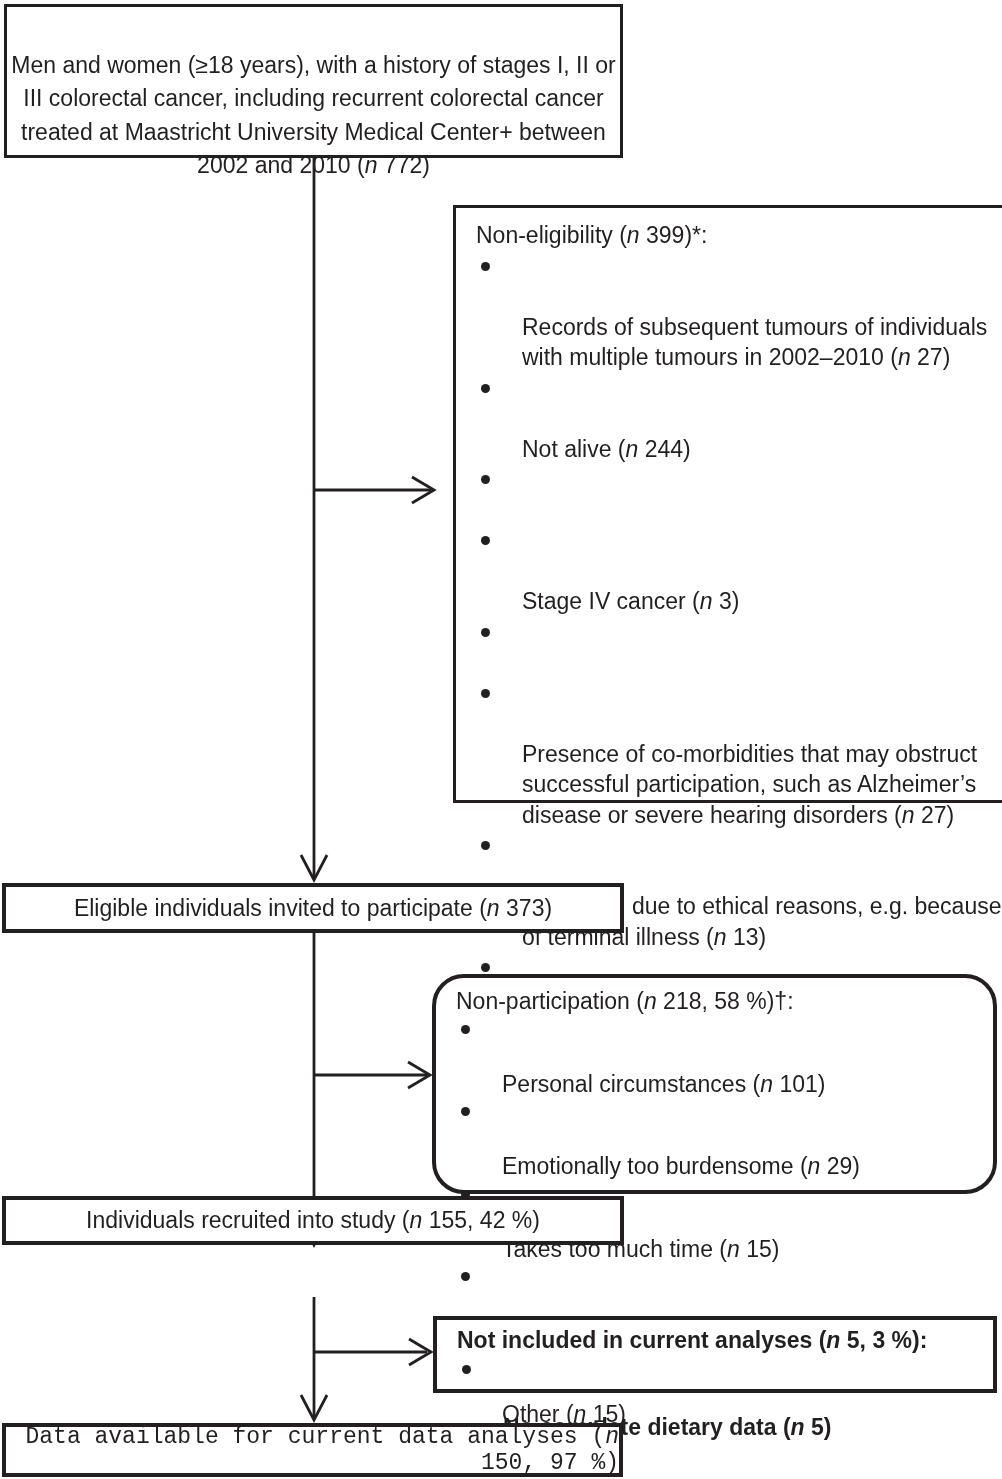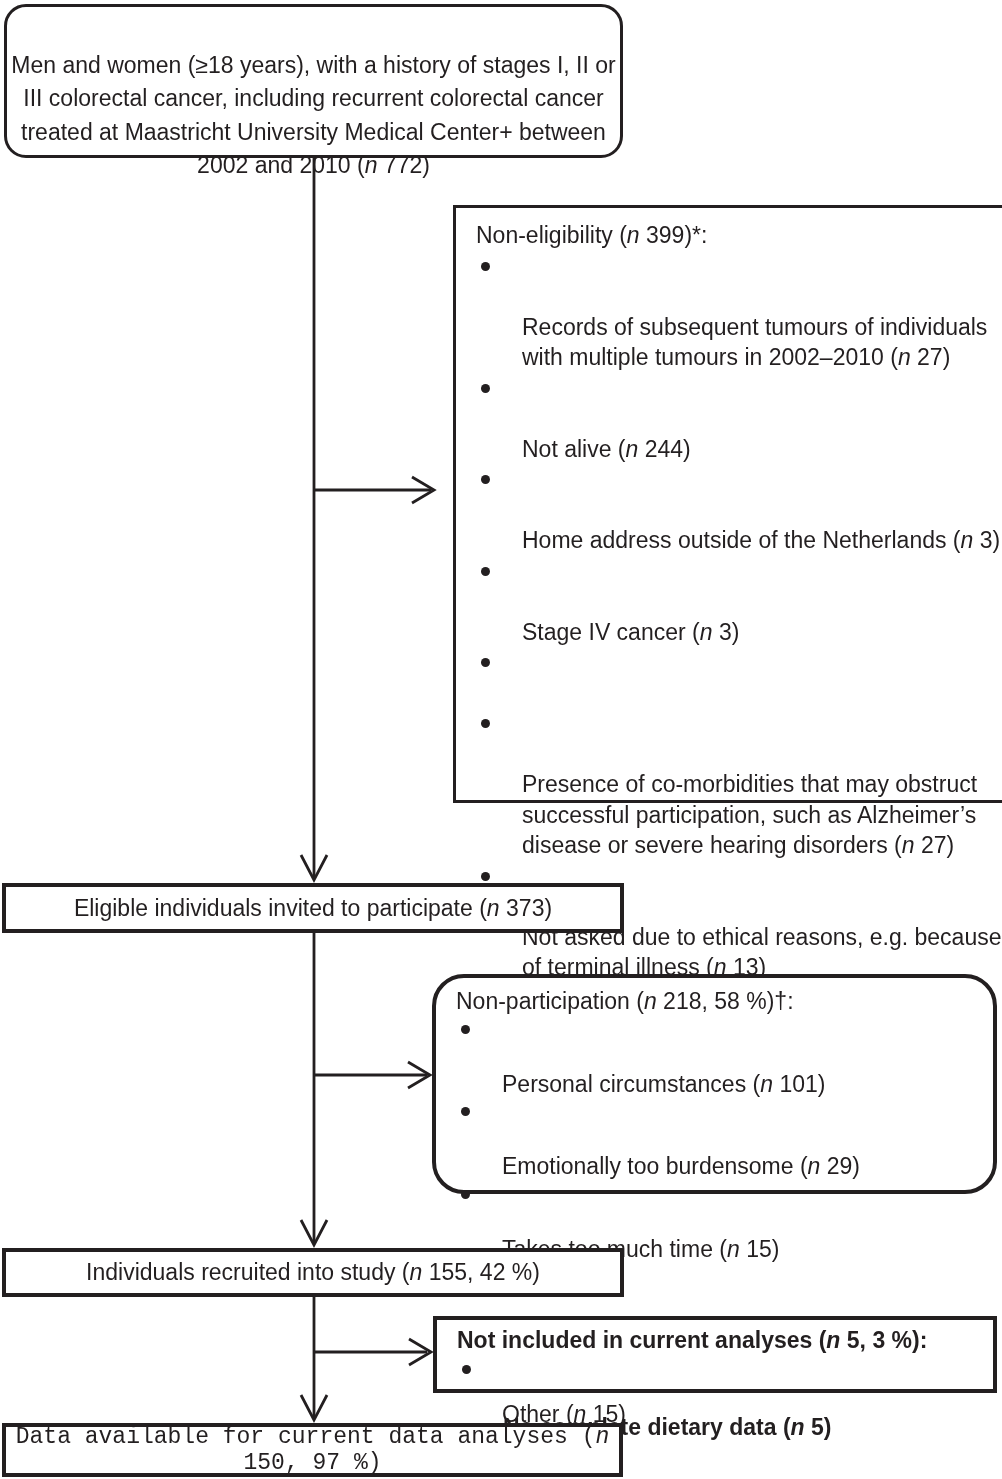--- a/index.html
+++ b/index.html
@@ -16,21 +16,21 @@
   .box {
     position: absolute;
     background: #ffffff;
     border: 3px solid #231f20;
   }
   .thick { border-width: 4px; }
   .center-box {
     display: flex;
     align-items: center;
     justify-content: center;
-    text-align: center;
+    text-align: right;
     white-space: pre-line;
   }
   .top-box {
     text-align: center;
     white-space: pre-line;
     padding: 8px 2px 0 2px;
     line-height: 33.5px;
   }
   .list-box .list-title { padding-left: 20px; }
   .item {
@@ -86,21 +86,21 @@
     <g>
       <line x1="314" y1="1297" x2="314" y2="1418"></line>
       <polyline points="301,1395 314,1420 327,1395"></polyline>
     </g>
     <g>
       <line x1="314" y1="1352" x2="427" y2="1352"></line>
       <polyline points="409,1339 431,1352 409,1365"></polyline>
     </g>
   </svg>
 
-  <div class="box top-box" id="top-box" style="left:4px; top:4px; width:619px; height:154px;border-radius:22px;">
+  <div class="box top-box" id="top-box" style="left:4px; top:4px; width:619px; height:154px;">
     <span>Men and women (≥18 years), with a history of stages I, II or
 III colorectal cancer, including recurrent colorectal cancer
 treated at Maastricht University Medical Center+ between
 2002 and 2010 (<i>n</i> 772)</span>
   </div>
 
   <div class="box list-box" id="non-eligibility-box" style="left:437px; top:205px; width:562px; height:598px;">
     <div class="list-title">Non-eligibility (<i>n</i> 399)*:</div>
     <div>
 
@@ -110,21 +110,20 @@
 with multiple tumours in 2002–2010 (<i>n</i> 27)</span>
         </div>
 
         <div class="item">
           <span class="bullet"></span>
           <span class="item-text">Not alive (<i>n</i> 244)</span>
         </div>
 
         <div class="item">
           <span class="bullet"></span>
-          <span class="item-text">Home address outside of the Netherlands (<i>n</i> 3)</span>
         </div>
 
         <div class="item">
           <span class="bullet"></span>
           <span class="item-text">Stage IV cancer (<i>n</i> 3)</span>
         </div>
 
 
         <div class="item">
           <span class="bullet"></span>
@@ -190,21 +189,21 @@
           <span class="item-text">Other (<i>n</i> 15)</span>
         </div>
 
         <div class="item">
           <span class="bullet"></span>
           
         </div>
       </div>
   </div>
 
-  <div class="box thick center-box" id="recruited-box" style="left:2px; top:1248px; width:622px; height:49px;">
+  <div class="box thick center-box" id="recruited-box" style="left:2px; top:1196px; width:622px; height:49px;">
     <span>Individuals recruited into study (<i>n</i> 155, 42 %)</span>
   </div>
 
   <div class="box thick list-box" id="not-included-box" style="left:433px; top:1316px; width:564px; height:77px;font-weight:bold;">
     <div class="list-title">Not included in current analyses (<i>n</i> 5, 3 %):</div>
     <div>
 
         <div class="item">
           <span class="bullet"></span>
           <span class="item-text">No complete dietary data (<i>n</i> 5)</span>

